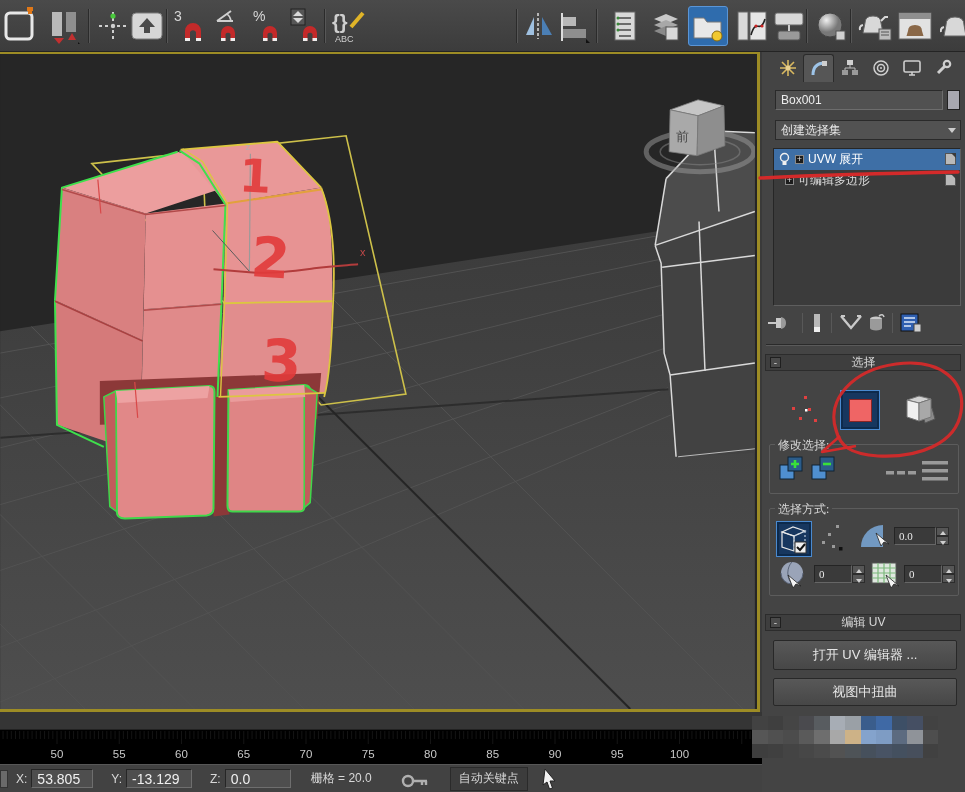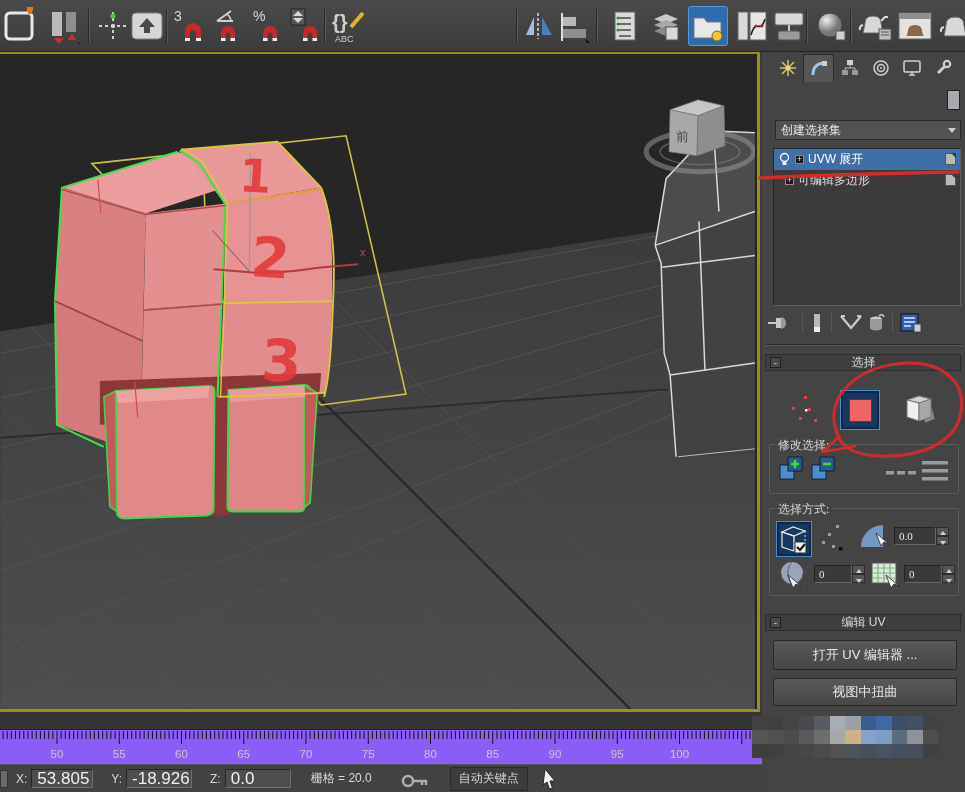--- a/index.html
+++ b/index.html
@@ -73,27 +73,27 @@
   .spinarrows .dn:after{border-top:4px solid #cfcfcf;top:4px;}
   .pbtn{position:absolute;left:11px;width:184px;background:linear-gradient(#585858,#474747);
     border:1px solid #282828;border-radius:2px;color:#e6e6e6;font-size:13px;
     display:flex;align-items:center;justify-content:center;}
   .selbtn{position:absolute;top:338px;width:40px;height:40px;display:flex;align-items:center;justify-content:center;}
   .polyactive{background:#17375f;border:1px solid #4a8ad0;box-shadow:inset 0 0 0 2px #0d2a4c;}
   .redsq{width:23px;height:23px;background:#ef6565;border:1px solid #8c2424;}
   
   #trackstrip{position:absolute;left:0;top:712px;width:762px;height:18px;background:#353535;
     border-bottom:1px solid #222;}
-  #ruler{position:absolute;left:0;top:730px;width:762px;height:34px;background:#8b5cf6;}
+  #ruler{position:absolute;left:0;top:730px;width:762px;height:34px;background:#000000;}
   #statusbar{position:absolute;left:0;top:764px;width:762px;height:28px;background:#424242;
     border-top:1px solid #575757;display:flex;align-items:center;font-size:12px;color:#d8d8d8;}
   .sb-label{margin-left:8px;}
   .sb-field{background:#4e4e4e;border-top:1px solid #262626;border-left:1px solid #262626;
     border-bottom:1px solid #6e6e6e;border-right:1px solid #6e6e6e;height:19px;
-    color:#efefef;font-size:17px;display:flex;align-items:center;padding-left:5px;margin-left:4px;}
+    color:#efefef;font-size:14px;display:flex;align-items:center;padding-left:5px;margin-left:4px;}
   .autokey{margin-left:20px;background:#3c3c3c;border:1px solid #2a2a2a;height:24px;
     padding:0 8px;display:flex;align-items:center;color:#d8d8d8;}
   .selfilter{margin-left:5px;width:132px;height:24px;background:#2d2d2d;border:1px solid #c9c9c9;
     color:#fff;display:flex;align-items:center;}
   .selfilter .val{flex:1;padding-left:6px;font-size:12.5px;}
   .selfilter .chev{border-top-color:#ccc;margin-right:6px;}
   #mosaic{position:absolute;left:752px;top:716px;width:186px;height:42px;display:grid;
     grid-template-columns:repeat(12,1fr);grid-template-rows:repeat(3,1fr);}
   #annotations{position:absolute;left:0;top:0;width:965px;height:792px;pointer-events:none;z-index:60;}
 </style>
@@ -431,20 +431,23 @@
           </svg>
       </div>
       <div class="tab">
         <svg width="18" height="18">
             <path d="M4 14 L11 7" stroke="#cfcfcf" stroke-width="3"></path>
             <circle cx="13" cy="5" r="3.2" fill="none" stroke="#cfcfcf" stroke-width="2.2"></circle>
           </svg>
       </div>
     </div>
 
+    <div class="field namefield">
+      <span>Box001</span>
+    </div>
     <div class="colorswatch"></div>
 
     <div class="modlist">
       <span class="val">创建选择集</span>
       <div class="chev" style="margin-right:4px;border-top-color:#ccc"></div>
     </div>
 
     <div class="stackbox">
       <div class="stkrow sel">
         <svg width="13" height="15" style="margin-left:4px">
@@ -822,21 +825,21 @@
       </svg>
   </div>
   <div id="statusbar">
     <div style="width:8px;height:18px;background:#6a6a6a;border:1px solid #333"></div>
     <span class="sb-label">X:</span>
     <div class="sb-field" style="width:62px">
         <span>53.805</span>
       </div>
     <span class="sb-label" style="margin-left:18px">Y:</span>
     <div class="sb-field" style="width:66px">
-        <span>-18.926</span>
+        <span>-13.129</span>
       </div>
     <span class="sb-label" style="margin-left:18px">Z:</span>
     <div class="sb-field" style="width:66px">
         <span>0.0</span>
       </div>
     <span style="margin-left:20px;font-size:12px">栅格 = 20.0</span>
     <svg width="30" height="20" style="margin-left:28px">
       <circle cx="8" cy="12" r="5" fill="none" stroke="#b0b0b0" stroke-width="2.4"></circle>
       <path d="M13 12 h14 M22 12 v4 M26 12 v4" stroke="#b0b0b0" stroke-width="2.4"></path>
       </svg>

